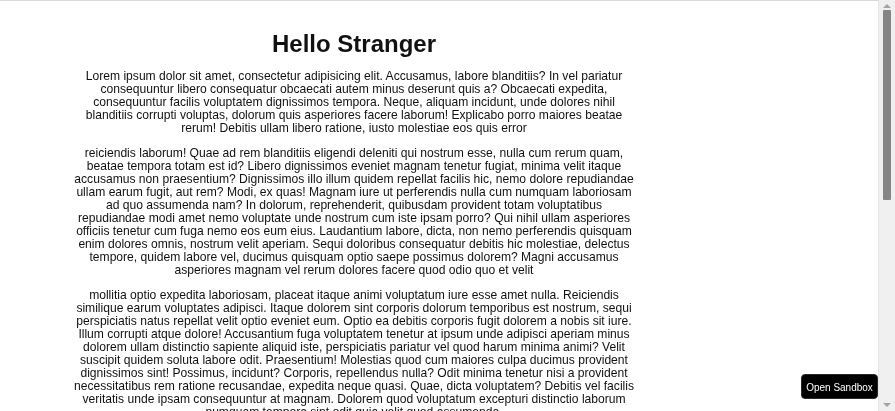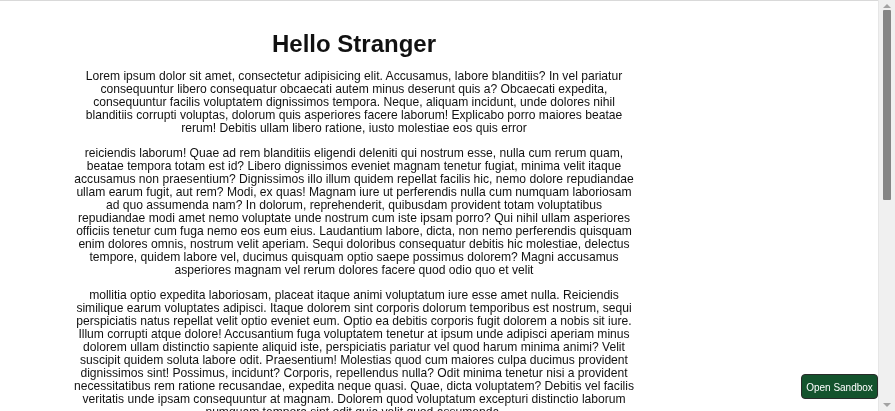--- a/index.html
+++ b/index.html
@@ -79,21 +79,21 @@
       height: 190px;
       background: #858585;
       border-radius: 1px;
     }
     .sandbox-btn {
       position: absolute;
       right: 17px;
       bottom: 12px;
       width: 77px;
       height: 25px;
-      background: #14532d;
+      background: #000000;
       color: #ffffff;
       border-radius: 4px;
       font-size: 10px;
       line-height: 25px;
       text-align: center;
       border: 1px solid #2a2a2a;
       cursor: pointer;
     }
   </style>
 </head>

